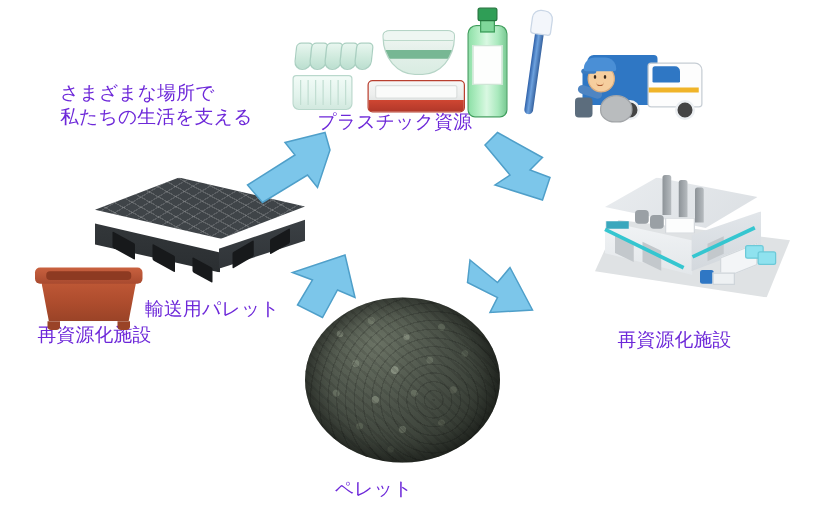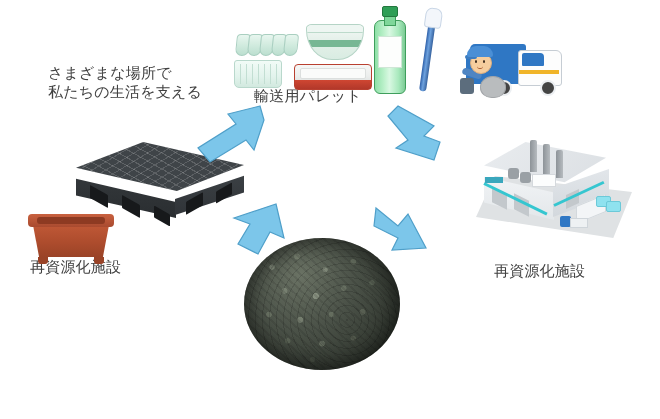--- a/index.html
+++ b/index.html
@@ -8,26 +8,26 @@
     width:660px;height:419px;
     background:#ffffff;
     font-family:"Liberation Sans","DejaVu Sans",sans-serif;
     overflow:hidden;
     position:relative;
   }
   #stage{position:relative;width:660px;height:419px;overflow:hidden;background:#fff;}
   .node{position:absolute;}
   .caption{
     position:absolute;
-    color:#404040;
+    color:#6d28d9;
     font-size:15px;
     line-height:1.28;
     white-space:pre;
     letter-spacing:.2px;
-    font-family:Liberation Mono, monospace;
+    font-family:Liberation Sans, sans-serif;
   }
   .arrow{position:absolute;}
 
   
   #plastics{left:232px;top:6px;width:180px;height:88px;}
   .egg-carton{position:absolute;left:4px;top:28px;width:62px;height:22px;}
   .egg-cup{
     position:absolute;top:0;width:12px;height:20px;
     background:linear-gradient(180deg,#e8f6ef 0%,#cfeadd 55%,#bcdfd0 100%);
     border:1px solid #a9cfc0;
@@ -238,22 +238,24 @@
   .cap-pallet{left:116px;top:238px;}
   .cap-support{left:48px;top:65px;}
 </style>
 </head>
 <body>
 
 <div id="stage">
 
   <div class="caption cap-support">さまざまな場所で
 私たちの生活を支える</div>
-  <div class="caption cap-plastic">輸送用パレット</div>
+  <div class="caption cap-plastic">プラスチック資源</div>
   <div class="caption cap-facility">再資源化施設</div>
+  <div class="caption cap-pellet">ペレット</div>
+  <div class="caption cap-pallet">輸送用パレット</div>
   <div class="caption cap-planter">再資源化施設</div>
 
   <div class="node" id="plastics">
     <div class="egg-carton">
       <div class="egg-cup" style="left:0px"></div>
       <div class="egg-cup" style="left:12px"></div>
       <div class="egg-cup" style="left:24px"></div>
       <div class="egg-cup" style="left:36px"></div>
       <div class="egg-cup" style="left:48px"></div>
     </div>

